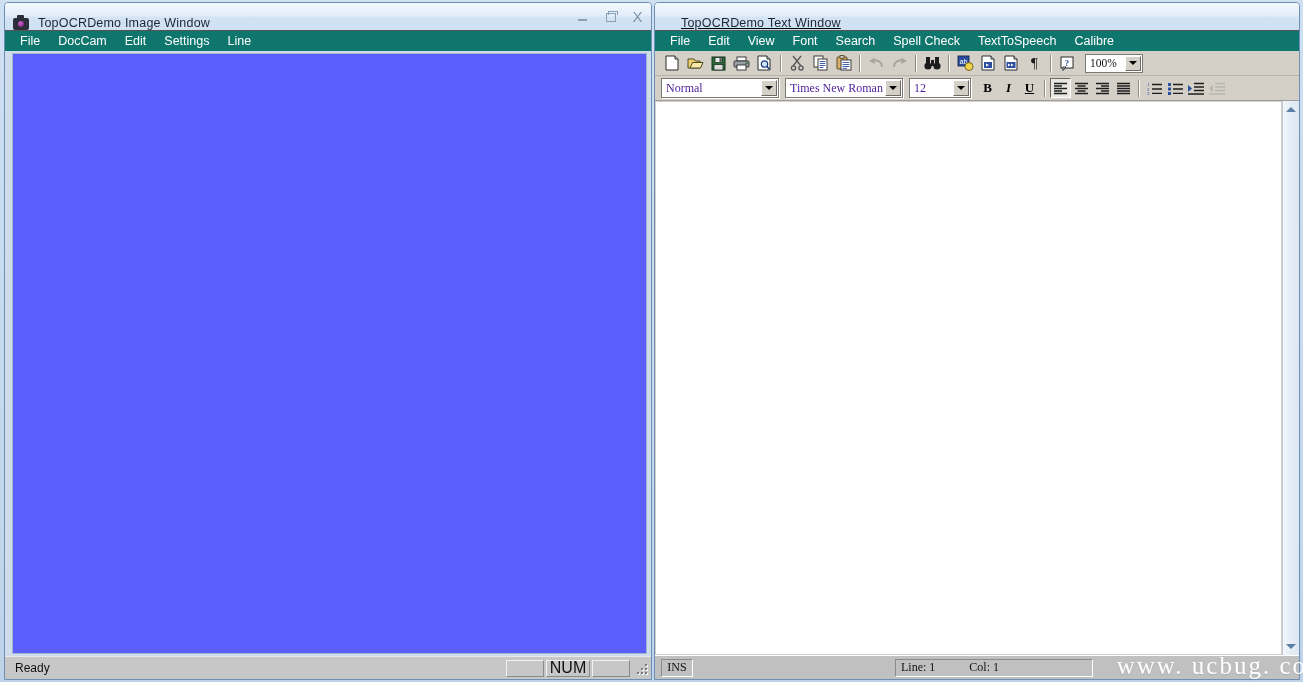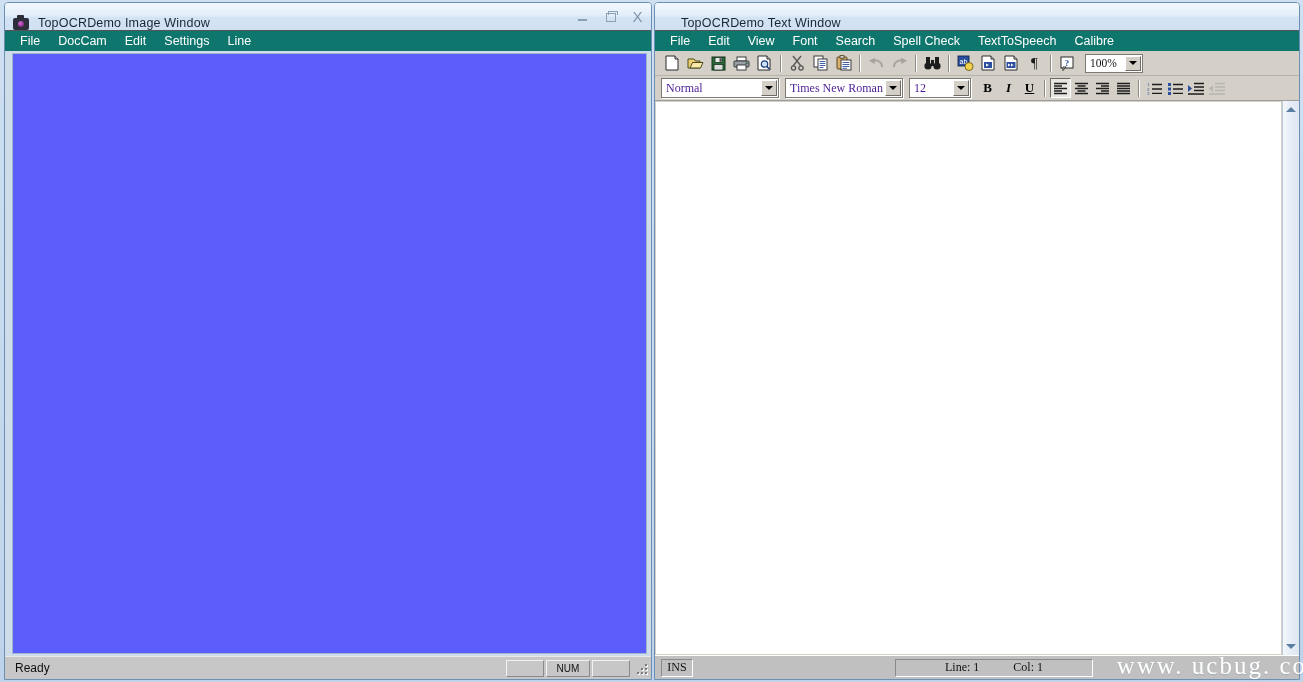--- a/index.html
+++ b/index.html
@@ -160,21 +160,21 @@
   .sb-spacer { flex: 1 1 auto; }
   .sb-pane {
     height: 17px;
     border: 1px solid #f2f2f2;
     border-right-color: #8a8a8a;
     border-bottom-color: #8a8a8a;
     margin-right: 2px;
     display: flex;
     align-items: center;
     justify-content: center;
-    font-size: 10px;
+    font-size: 16px;
     color: #111;
     background: transparent;
   }
   .sb-pane.w1 { width: 38px; }
   .sb-pane.w2 { width: 44px; }
   .sb-pane.w3 { width: 38px; }
   .grip {
     width: 14px; height: 14px;
     margin-left: 2px;
     position: relative;
@@ -185,21 +185,21 @@
     background: #7c7c7c;
     box-shadow: 1px 1px 0 #ffffff;
   }
 
   
   #txtwin {
     left: 654px; top: 2px;
     width: 646px; height: 678px;
     background: #d4d0c8;
   }
-  .txt-titlebar { padding-left: 26px; }
+  .txt-titlebar { padding-left: 26px; text-decoration: underline; }
   .toolbar {
     flex: 0 0 25px;
     height: 25px;
     background: #d4d0c8;
     border-bottom: 1px solid #b8b4ac;
     display: flex;
     align-items: center;
     padding-left: 6px;
     gap: 0;
   }
@@ -332,21 +332,21 @@
     height: 18px;
     border: 1px solid #8a8a8a;
     border-right-color: #ffffff;
     border-bottom-color: #ffffff;
     display: flex;
     align-items: center;
     padding: 0 5px;
     white-space: nowrap;
   }
   .sr-ins { width: 32px; justify-content: center; }
-  .sr-linecol { width: 198px; justify-content: center; gap: 34px; }
+  .sr-linecol { width: 198px; gap: 34px; }
 
   .watermark {
     position: absolute;
     right: -4px; bottom: 2px;
     font-size: 25px;
     color: #ffffff;
     font-family: "Liberation Serif", serif;
     letter-spacing: 2px;
     white-space: nowrap;
     pointer-events: none;

